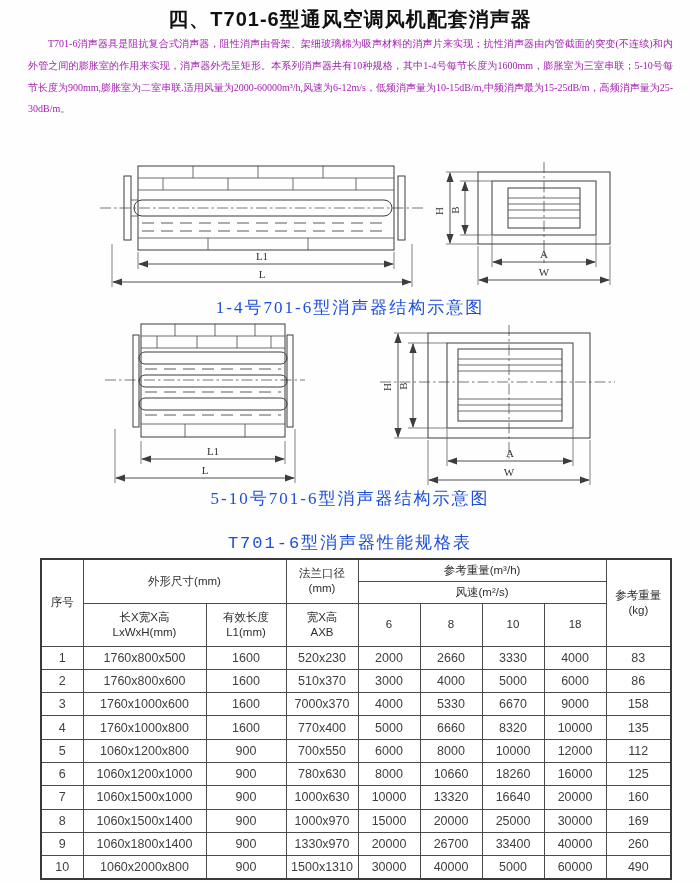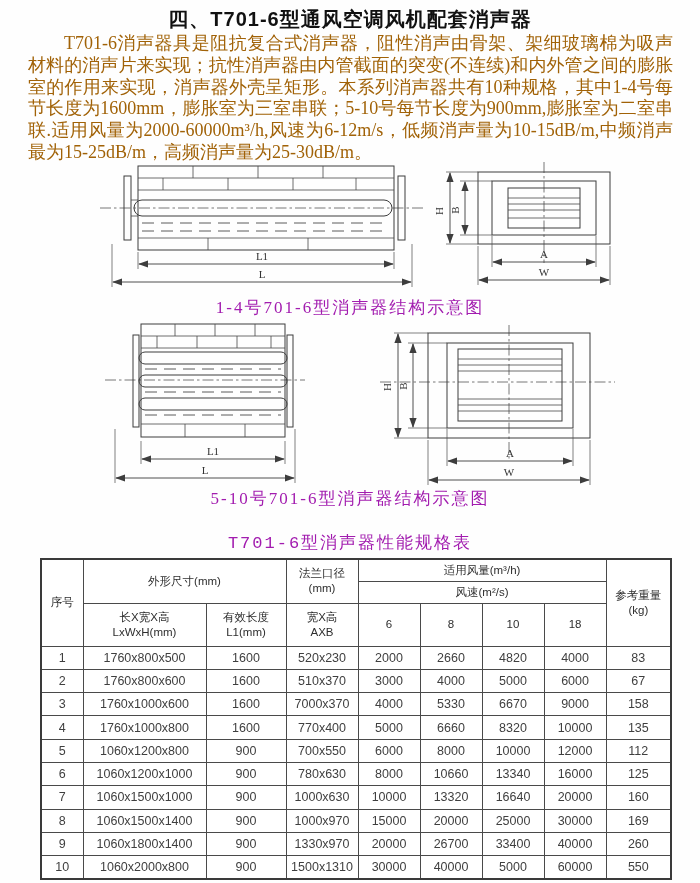--- a/index.html
+++ b/index.html
@@ -2,24 +2,24 @@
 <html><head>
 <meta charset="utf-8">
 <style>
   html,body{margin:0;padding:0;background:#ffffff;}
   #page{position:relative;width:700px;height:883px;background:#fefefe;overflow:hidden;
         font-family:"Liberation Sans",sans-serif;color:#1c1c1c;}
   .doc-title{position:absolute;top:6px;left:0;width:700px;text-align:center;
         font-size:20px;font-weight:bold;letter-spacing:1px;color:#111;}
   .doc-paragraph{position:absolute;top:33px;left:28px;width:645px;
         font-family:"Liberation Serif","DejaVu Serif",serif;
-        font-size:18px;line-height:21.8px;text-align:justify;text-indent:2em;color:#a16207;}
+        font-size:10px;line-height:21.8px;text-align:justify;text-indent:2em;color:#a21caf;}
   .fig{position:absolute;}
   .fig-caption{position:absolute;left:0;width:700px;text-align:center;
-        font-family:"Liberation Serif","DejaVu Serif",serif;font-size:17px;color:#a21caf;letter-spacing:2px;}
+        font-family:"Liberation Serif","DejaVu Serif",serif;font-size:17px;color:#1d4ed8;letter-spacing:2px;}
   #cap1{top:296px;}
   #cap2{top:487px;}
   #tbl-title{top:531px;font-family:Liberation Mono, monospace;}
   
   svg .s{fill:none;stroke:#3d3d3d;stroke-width:1;}
   svg .thin{stroke:#4a4a4a;stroke-width:0.8;}
   svg .cl{stroke:#555;stroke-width:0.8;stroke-dasharray:11 3 2.5 3;fill:none;}
   svg .d{stroke:#4a4a4a;stroke-width:0.9;stroke-dasharray:12 7;fill:none;}
   svg .dim{stroke:#3d3d3d;stroke-width:0.9;fill:none;}
   svg .ext{stroke:#4a4a4a;stroke-width:0.7;}
@@ -191,21 +191,21 @@
       <col style="width:65px">
     </colgroup>
     <thead>
       <tr class="h1">
         <td rowspan="3">序号</td>
         <td colspan="2" rowspan="2">外形尺寸(mm)</td>
         <td rowspan="2">
           <div>法兰口径</div>
           <div>(mm)</div>
         </td>
-        <td colspan="4">适用风量(m³/h)</td>
+        <td colspan="4">参考重量(m³/h)</td>
         <td rowspan="3">
           <div>参考重量</div>
           <div>(kg)</div>
         </td>
       </tr>
       <tr class="h2">
         <td colspan="4">风速(m²/s)</td>
       </tr>
       <tr class="h3">
         <td>
@@ -227,34 +227,34 @@
       </tr>
     </thead>
     <tbody>
         <tr>
           <td>1</td>
           <td>1760x800x500</td>
           <td>1600</td>
           <td>520x230</td>
           <td>2000</td>
           <td>2660</td>
-          <td>4820</td>
+          <td>3330</td>
           <td>4000</td>
           <td>83</td>
         </tr>
         <tr>
           <td>2</td>
           <td>1760x800x600</td>
           <td>1600</td>
           <td>510x370</td>
           <td>3000</td>
           <td>4000</td>
           <td>5000</td>
           <td>6000</td>
-          <td>67</td>
+          <td>86</td>
         </tr>
         <tr>
           <td>3</td>
           <td>1760x1000x600</td>
           <td>1600</td>
           <td>7000x370</td>
           <td>4000</td>
           <td>5330</td>
           <td>6670</td>
           <td>9000</td>
@@ -282,21 +282,21 @@
           <td>12000</td>
           <td>112</td>
         </tr>
         <tr>
           <td>6</td>
           <td>1060x1200x1000</td>
           <td>900</td>
           <td>780x630</td>
           <td>8000</td>
           <td>10660</td>
-          <td>13340</td>
+          <td>18260</td>
           <td>16000</td>
           <td>125</td>
         </tr>
         <tr>
           <td>7</td>
           <td>1060x1500x1000</td>
           <td>900</td>
           <td>1000x630</td>
           <td>10000</td>
           <td>13320</td>
@@ -328,18 +328,18 @@
         </tr>
         <tr>
           <td>10</td>
           <td>1060x2000x800</td>
           <td>900</td>
           <td>1500x1310</td>
           <td>30000</td>
           <td>40000</td>
           <td>5000</td>
           <td>60000</td>
-          <td>550</td>
+          <td>490</td>
         </tr>
       </tbody>
   </table>
 
 </div>
 
 </body></html>

